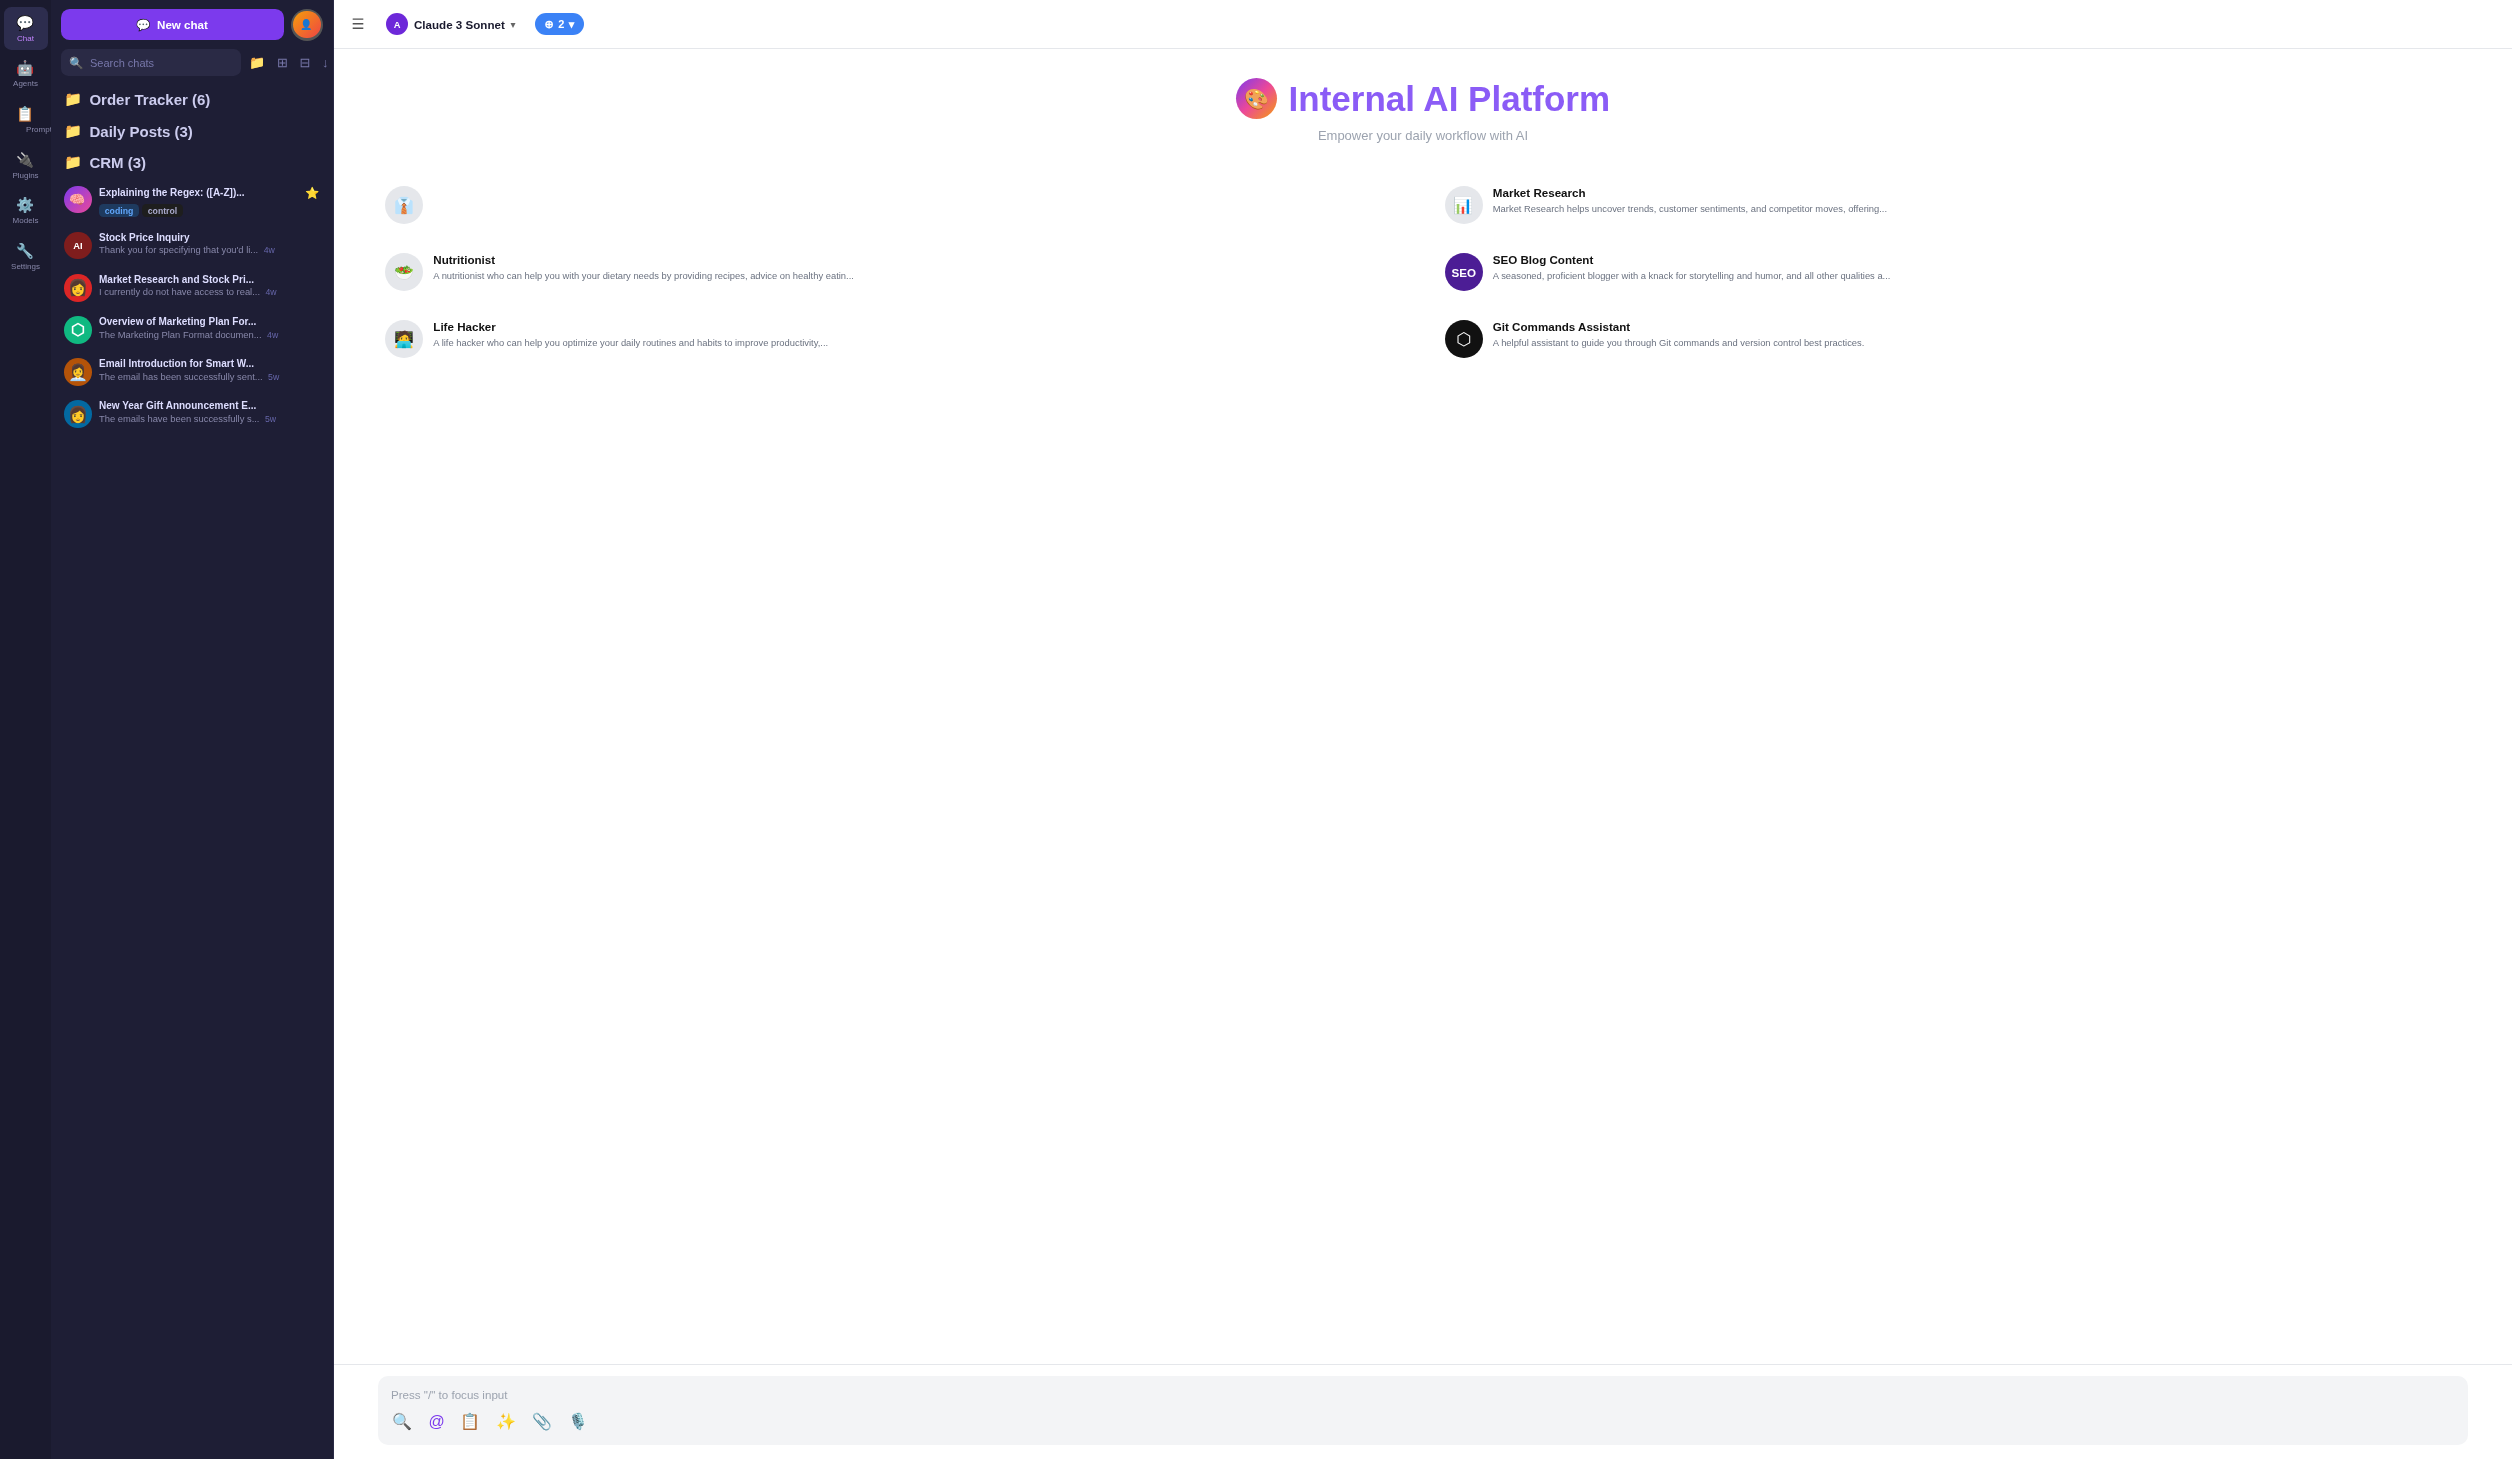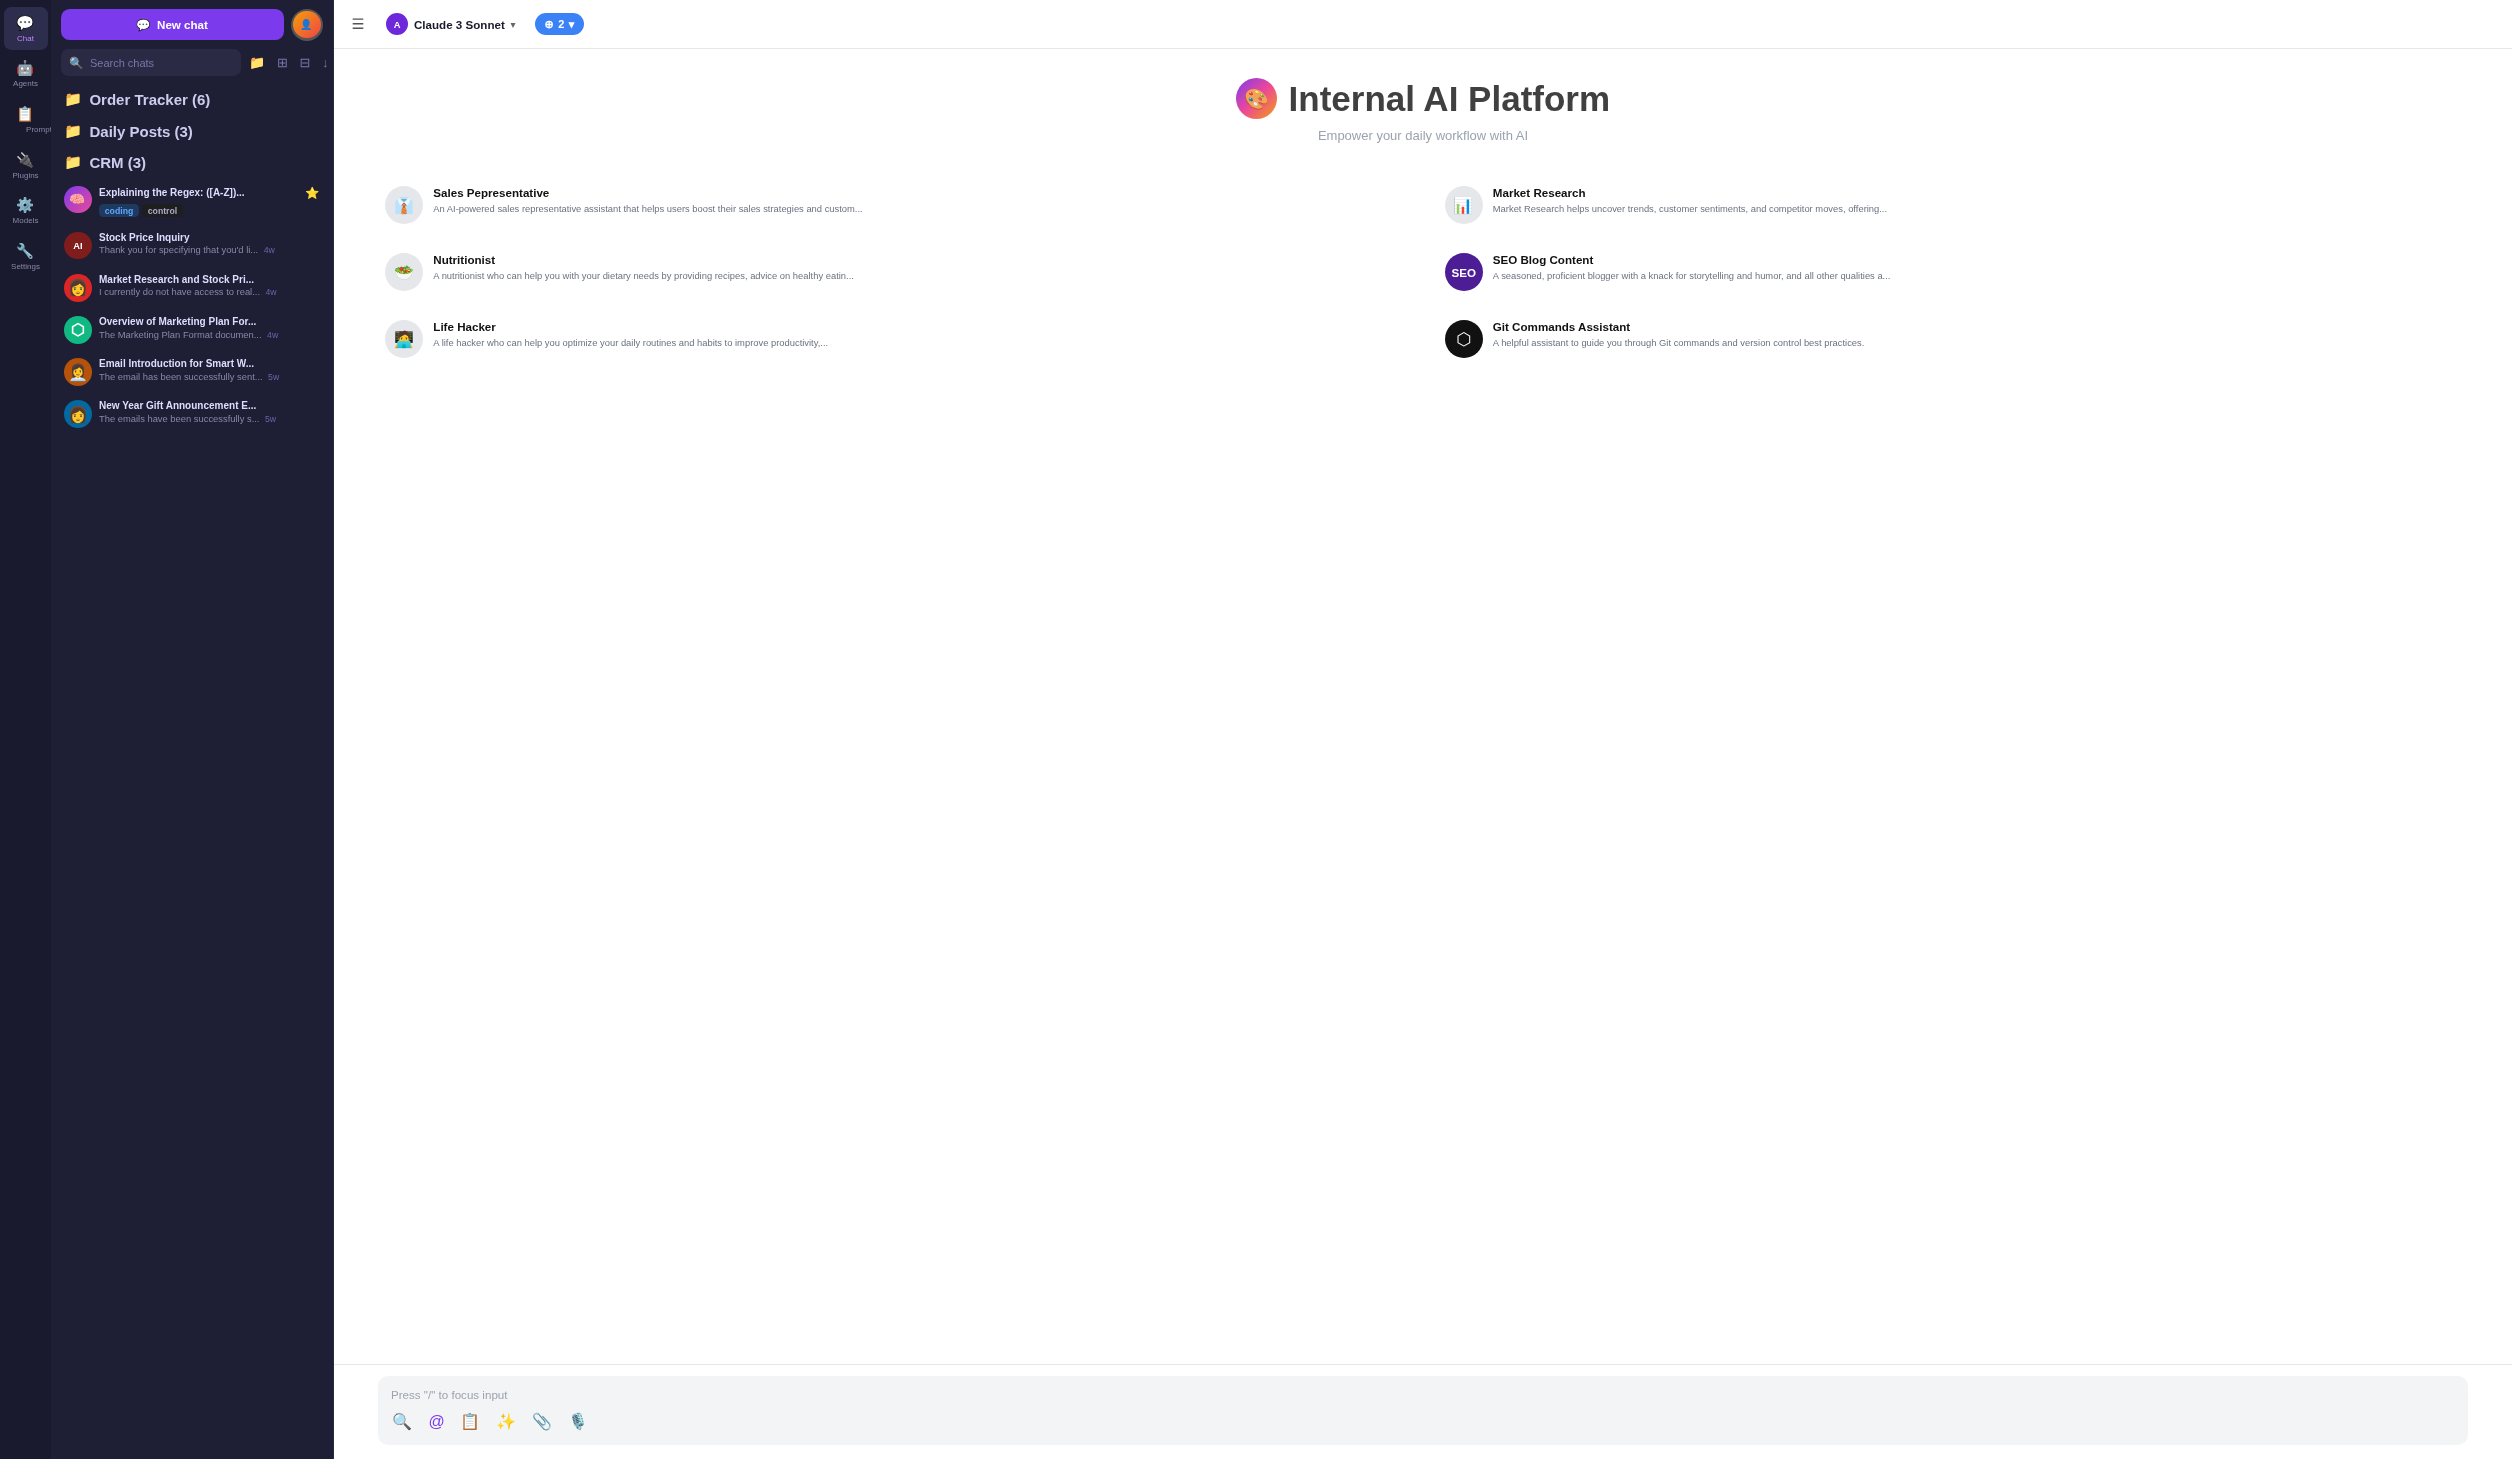--- a/index.html
+++ b/index.html
@@ -277,21 +277,21 @@
     .platform-logo {
       width: 41px;
       height: 41px;
       border-radius: 50%;
       background: linear-gradient(135deg, #7c3aed, #ec4899, #f59e0b);
       display: flex;
       align-items: center;
       justify-content: center;
       font-size: 20px;
     }
-    .platform-title { font-size: 35px; font-weight: 800; color: #404040; }
+    .platform-title { font-size: 35px; font-weight: 800; color: #8b5cf6; }
     .platform-subtitle { font-size: 13px; color: #9ca3af; }
 
     
     .agents-section { margin-top: 7.3px; }
     .agents-header {
       display: flex;
       align-items: center;
       justify-content: space-between;
       margin-bottom: 17.4px;
     }
@@ -556,24 +556,20 @@
         <h1 class="platform-title">Internal AI Platform</h1>
       </div>
       <p class="platform-subtitle">Empower your daily workflow with AI</p>
     </div>
 
     <div class="agents-section">
       <div class="agents-grid" id="agents-grid">
 
       <div class="agent-item">
       <div class="agent-avatar" style="background:#e5e7eb;">👔</div>
-      <div class="agent-info">
-        <div class="agent-name">Sales Pepresentative</div>
-        <div class="agent-desc">An AI-powered sales representative assistant that helps users boost their sales strategies and custom...</div>
-      </div>
     </div>
           <div class="agent-item">
       <div class="agent-avatar" style="background:#e5e7eb;">📊</div>
       <div class="agent-info">
         <div class="agent-name">Market Research</div>
         <div class="agent-desc">Market Research helps uncover trends, customer sentiments, and competitor moves, offering...</div>
       </div>
     </div>
           <div class="agent-item">
       <div class="agent-avatar" style="background:#e5e7eb;">🥗</div>

